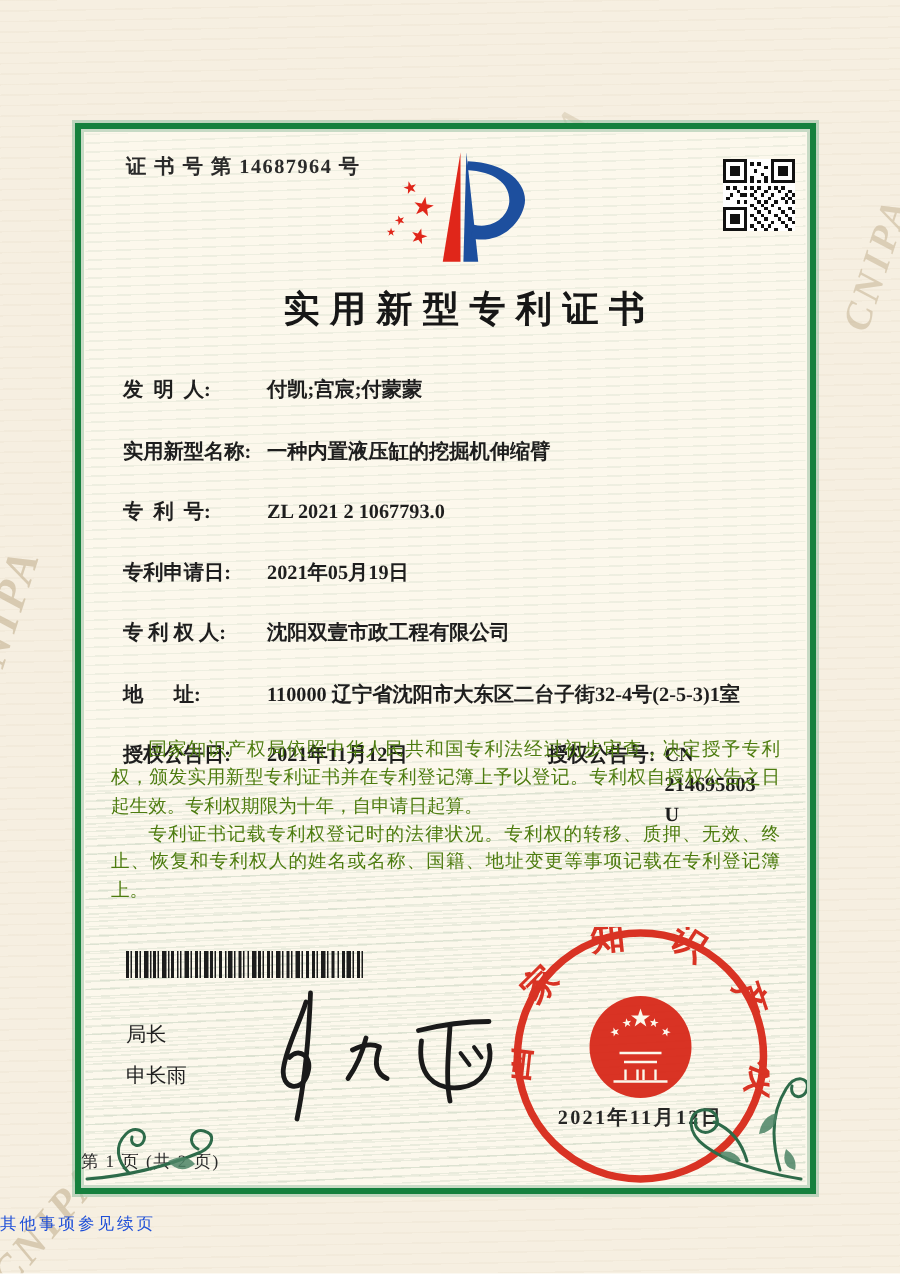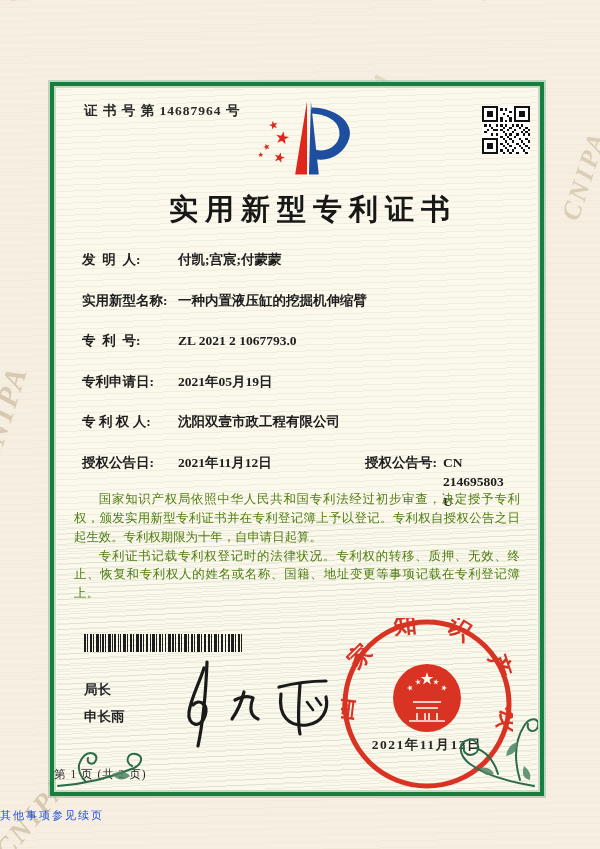--- a/index.html
+++ b/index.html
@@ -30,34 +30,34 @@
     background:repeating-linear-gradient(178deg, rgba(96,140,105,.09) 0 1px, transparent 1px 6px);
   }
   .guilloche-low {
     position:absolute; left:3px; right:3px; bottom:3px; height:270px;
     background:repeating-linear-gradient(177deg, rgba(96,140,105,.12) 0 1px, transparent 1px 5px);
   }
   .cert-no { position:absolute; left:30px; top:16px; font-size:13.5px; font-weight:bold; letter-spacing:1px; color:#2a2a2a; }
   .qr { position:absolute; left:428px; top:20px; width:48px; height:48px; }
   .logo { position:absolute; left:188px; top:8px; width:128px; height:92px; }
   .title { position:absolute; left:0; right:0; top:104px; text-align:center;
-    font-size:29px; font-weight:bold; letter-spacing:7px; color:#171717;padding-left:32px; }
+    font-size:24px; font-weight:bold; letter-spacing:7px; color:#171717;padding-left:32px; }
   .fields { position:absolute; left:28px; right:24px; top:164px; font-size:13.5px; font-weight:bold; color:#1e1e1e; }
   .f-row { display:flex; margin-bottom:21px; line-height:1.45; }
   .f-label { flex:0 0 96px; white-space:pre; }
   .f-value { flex:1; }
   .grant-row { display:flex;gap:28px; }
   .grant-left { flex:0 0 255px; display:flex; }
   .grant-right { display:flex; }
   .grant-right .f-label2 { white-space:pre; margin-right:6px; }
   .paras { position:absolute; left:20px; right:20px; top:404px;
     font-size:12.4px; line-height:1.52; color:#4d7c0f; text-align:justify; }
   .paras p { text-indent:2em; }
   .barcode { position:absolute; left:30px; top:548px; width:158px; height:18px; }
-  .director { position:absolute; left:30px; top:597px; font-size:13.5px; font-weight:bold; color:#222; line-height:1; }
+  .director { position:absolute; left:30px; top:597px; font-size:13.5px; font-weight:normal; color:#222; line-height:1; }
   .director div + div { margin-top:13px; }
   .signature { position:absolute; left:95px; top:568px; width:195px; height:100px; }
   .seal { position:absolute; left:287px; top:532px; width:172px; height:172px; opacity:.95; }
   .page-info { position:absolute; left:0; right:0; top:681px; text-align:left; font-size:11.5px; color:#2a2a2a; letter-spacing:1px; }
   .continuation { position:absolute; left:0; right:0; top:808px; text-align:left;
     font-size:11px; color:#1d4ed8; letter-spacing:2px; }
   .flourish-br { position:absolute; right:2px; bottom:2px; width:110px; height:110px; }
   .flourish-bl { position:absolute; left:2px; bottom:2px; width:95px; height:60px; }
 </style>
 </head>
@@ -128,20 +128,24 @@
         <span class="f-label">专  利  号:</span>
         <span class="f-value">ZL 2021 2 1067793.0</span>
       </div>
       <div class="f-row">
         <span class="f-label">专利申请日:</span>
         <span class="f-value">2021年05月19日</span>
       </div>
       <div class="f-row">
         <span class="f-label">专 利 权 人:</span>
         <span class="f-value">沈阳双壹市政工程有限公司</span>
+      </div>
+      <div class="f-row">
+        <span class="f-label">地      址:</span>
+        <span class="f-value">110000 辽宁省沈阳市大东区二台子街32-4号(2-5-3)1室</span>
       </div>
       <div class="f-row grant-row">
         <span class="grant-left">
           <span class="f-label">授权公告日:</span>
           <span>2021年11月12日</span>
         </span>
         <span class="grant-right">
           <span class="f-label2">授权公告号:</span>
           <span>CN 214695803 U</span>
         </span>

